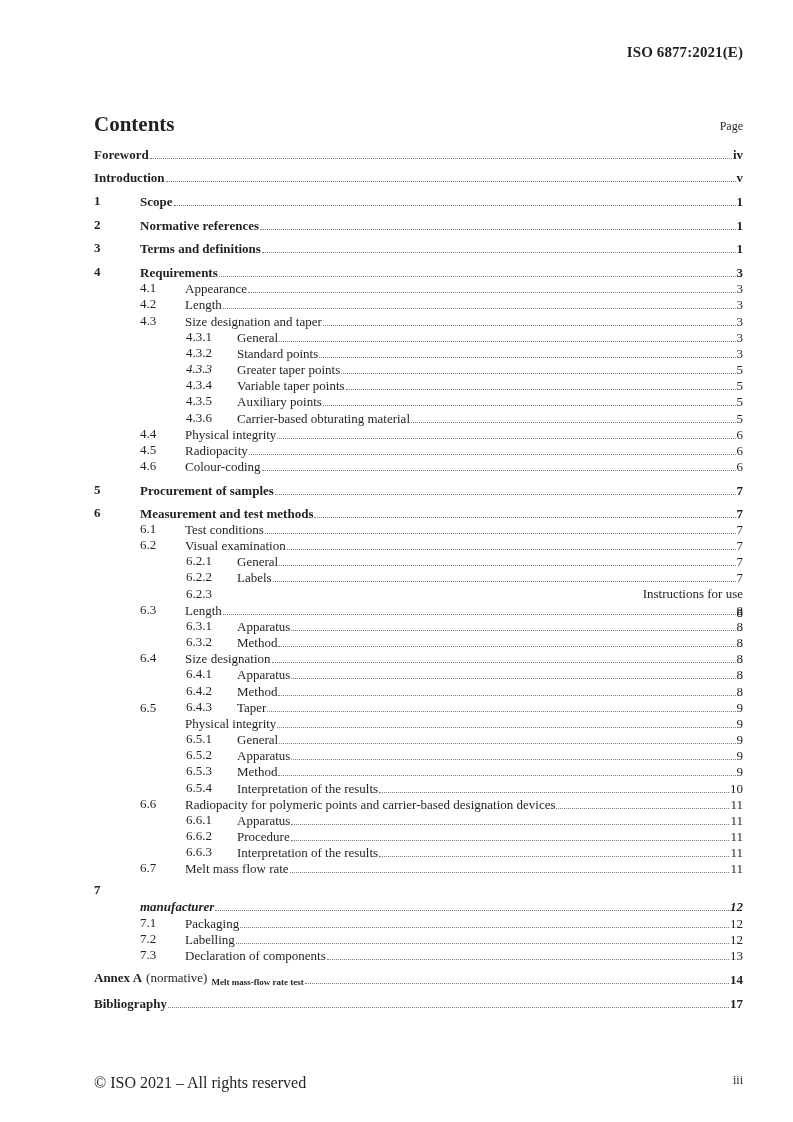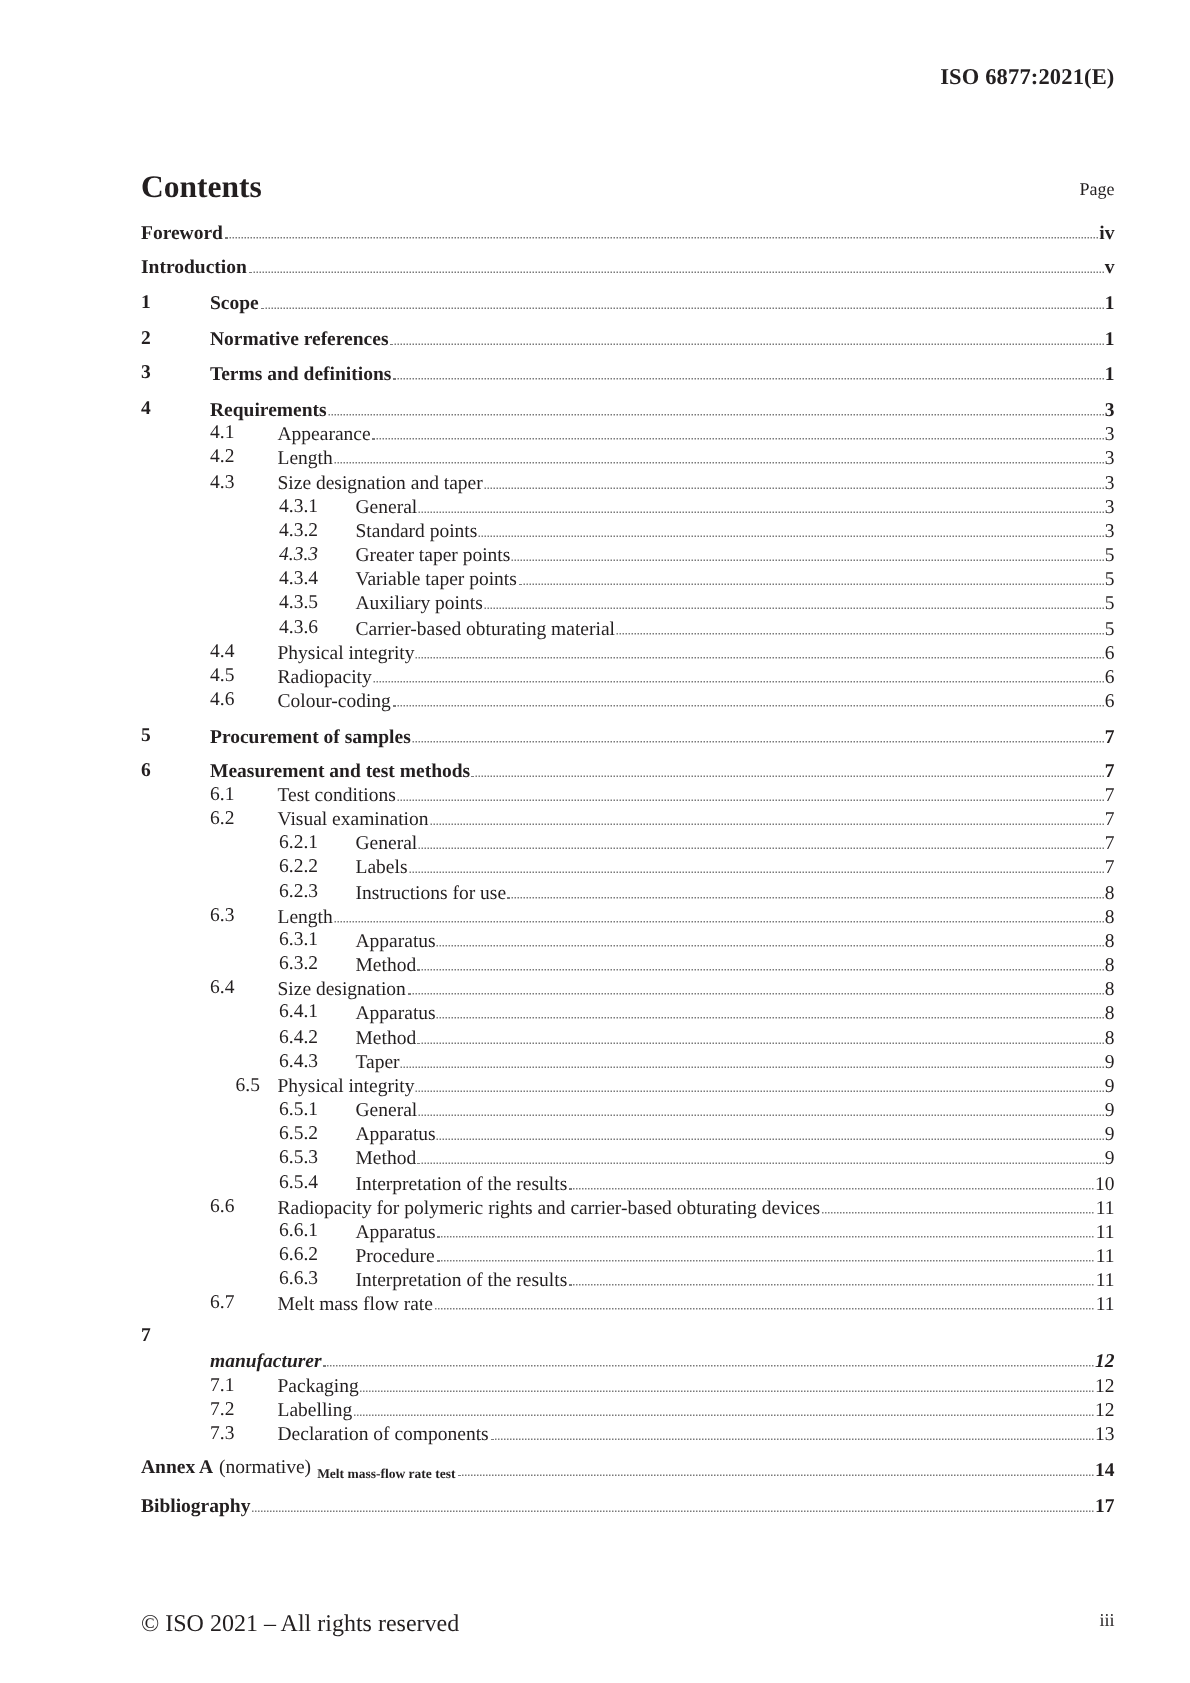--- a/index.html
+++ b/index.html
@@ -187,21 +187,21 @@
       <span class="toc-title" style="margin-left: 143px;"><span>General</span></span>
       <span class="toc-leader"></span>
       <span class="toc-page">7</span>
     </div>
     <div class="toc-row" style="top: 569px;">
       <span class="toc-num" style="position: absolute; left: 92px; bottom: 1px;">6.2.2</span>
       <span class="toc-title" style="margin-left: 143px;"><span>Labels</span></span>
       <span class="toc-leader"></span>
       <span class="toc-page">7</span>
     </div>
-    <div class="toc-row" style="top: 586px;">
+    <div class="toc-row" style="top: 586px; flex-direction: column;">
       <span class="toc-num" style="position: absolute; left: 92px; bottom: 1px;">6.2.3</span>
       <span class="toc-title" style="margin-left: 143px;"><span>Instructions for use</span></span>
       <span class="toc-leader"></span>
       <span class="toc-page">8</span>
     </div>
     <div class="toc-row" style="top: 602px;">
       <span class="toc-num" style="position: absolute; left: 46px; bottom: 1px;">6.3</span>
       <span class="toc-title" style="margin-left: 91px;"><span>Length</span></span>
       <span class="toc-leader"></span>
       <span class="toc-page">8</span>
@@ -236,21 +236,21 @@
       <span class="toc-leader"></span>
       <span class="toc-page">8</span>
     </div>
     <div class="toc-row" style="top: 699px;">
       <span class="toc-num" style="position: absolute; left: 92px; bottom: 1px;">6.4.3</span>
       <span class="toc-title" style="margin-left: 143px;"><span>Taper</span></span>
       <span class="toc-leader"></span>
       <span class="toc-page">9</span>
     </div>
     <div class="toc-row" style="top: 715px;">
-      <span class="toc-num" style="position: absolute; left: 46px; bottom: 1px; margin-left: 17px;">6.5</span>
+      <span class="toc-num" style="position: absolute; left: 46px; bottom: 16px;">6.5</span>
       <span class="toc-title" style="margin-left: 91px;"><span>Physical integrity</span></span>
       <span class="toc-leader"></span>
       <span class="toc-page">9</span>
     </div>
     <div class="toc-row" style="top: 731px;">
       <span class="toc-num" style="position: absolute; left: 92px; bottom: 1px;">6.5.1</span>
       <span class="toc-title" style="margin-left: 143px;"><span>General</span></span>
       <span class="toc-leader"></span>
       <span class="toc-page">9</span>
     </div>
@@ -267,21 +267,21 @@
       <span class="toc-page">9</span>
     </div>
     <div class="toc-row" style="top: 780px;">
       <span class="toc-num" style="position: absolute; left: 92px; bottom: 1px;">6.5.4</span>
       <span class="toc-title" style="margin-left: 143px;"><span>Interpretation of the results</span></span>
       <span class="toc-leader"></span>
       <span class="toc-page">10</span>
     </div>
     <div class="toc-row" style="top: 796px;">
       <span class="toc-num" style="position: absolute; left: 46px; bottom: 1px;">6.6</span>
-      <span class="toc-title" style="margin-left: 91px;"><span>Radiopacity for polymeric rights and carrier-based obturating devices</span></span>
+      <span class="toc-title" style="margin-left: 91px;"><span>Radiopacity for polymeric points and carrier-based designation devices</span></span>
       <span class="toc-leader"></span>
       <span class="toc-page">11</span>
     </div>
     <div class="toc-row" style="top: 812px;">
       <span class="toc-num" style="position: absolute; left: 92px; bottom: 1px;">6.6.1</span>
       <span class="toc-title" style="margin-left: 143px;"><span>Apparatus</span></span>
       <span class="toc-leader"></span>
       <span class="toc-page">11</span>
     </div>
     <div class="toc-row" style="top: 828px;">

